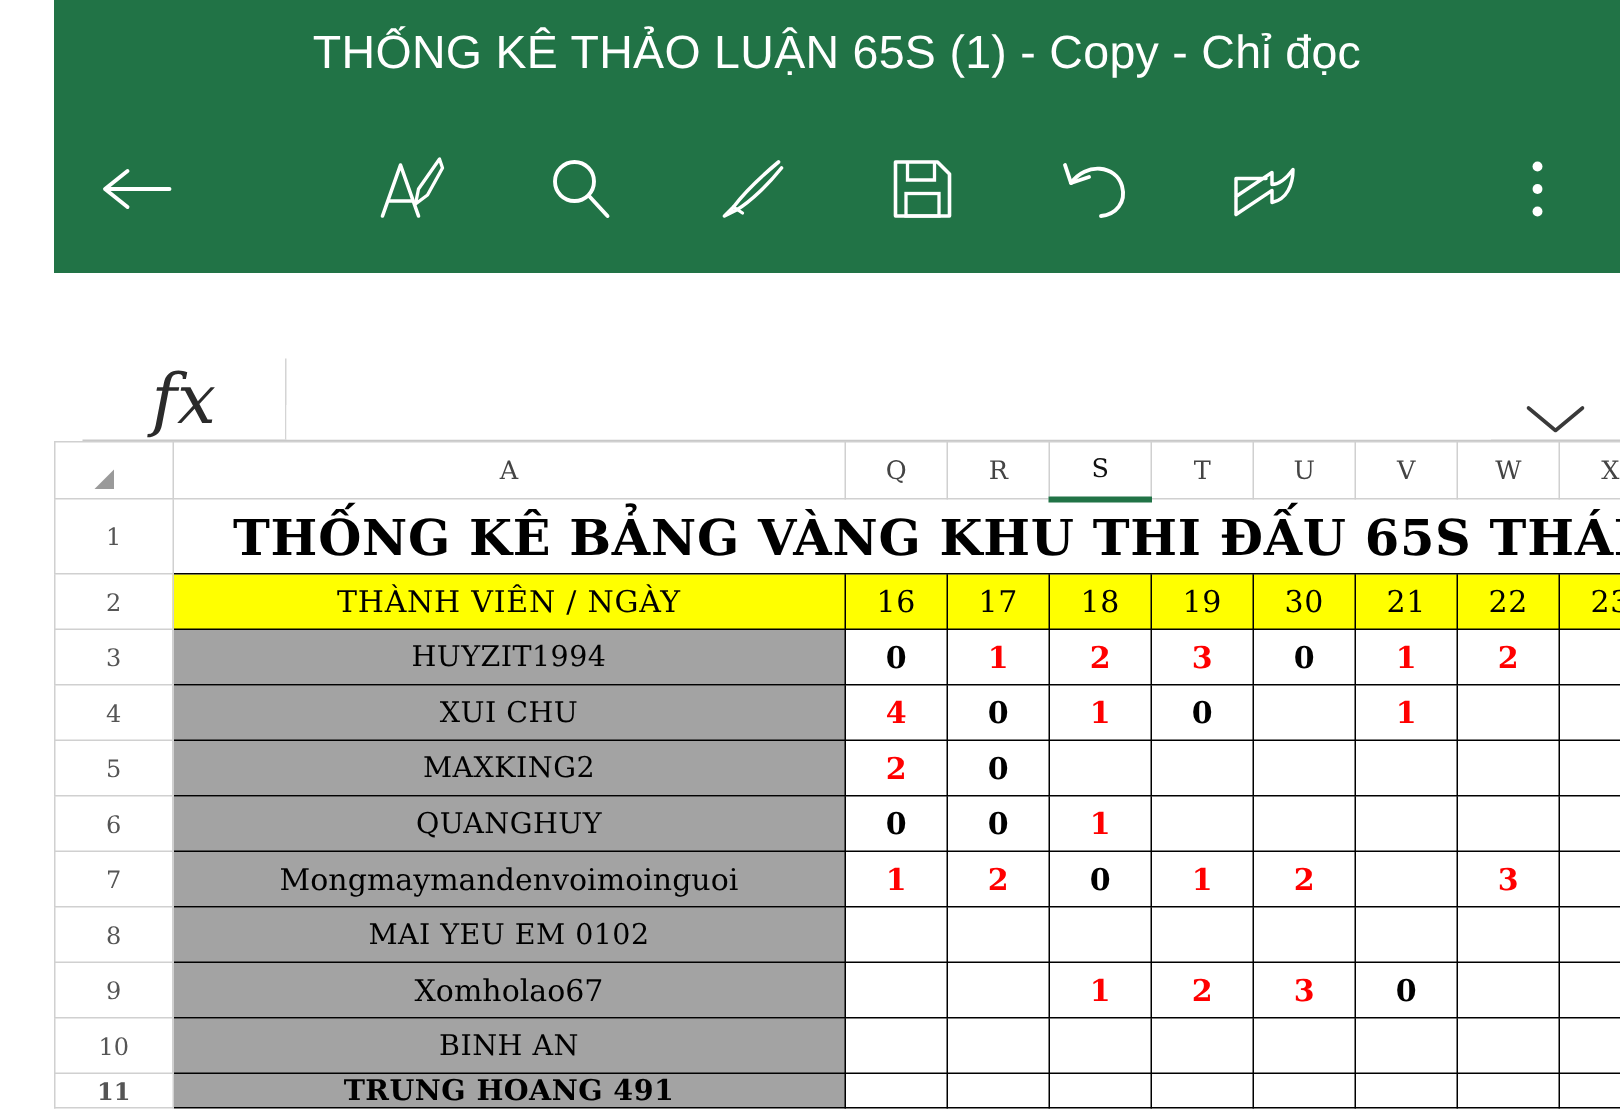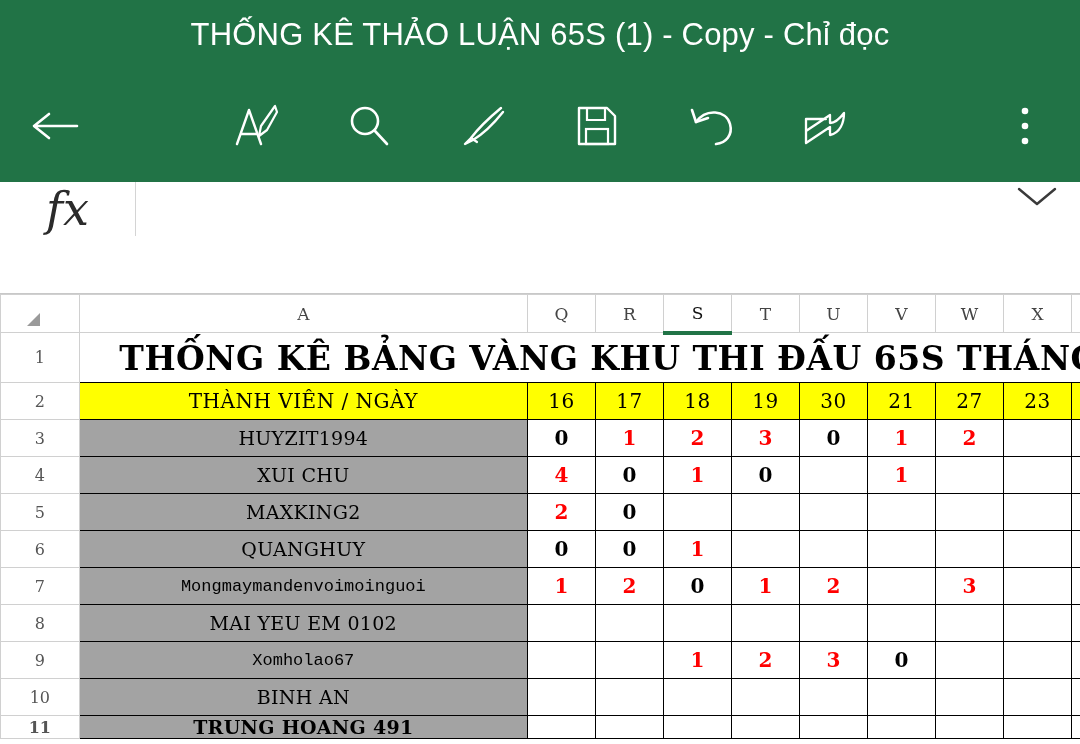--- a/index.html
+++ b/index.html
@@ -2,21 +2,21 @@
 <html><head>
 <meta charset="utf-8">
 <style>
   * { box-sizing: border-box; margin: 0; padding: 0; }
   html, body {
     width: 1080px; height: 744px;
     overflow: hidden;
     font-family: "Liberation Sans", sans-serif;
     background: #ffffff;
   }
-  .app { width: 1080px; height: 744px; position: relative; }
+  .app { width: 1080px; height: 744px; position: relative; padding-left: 36px; }
 
   
   .titlebar {
     height: 70px;
     background: #217346;
     display: flex;
     align-items: center;
     justify-content: center;
   }
   .title-text {
@@ -49,22 +49,23 @@
     display: flex; align-items: center; justify-content: center;
     cursor: pointer;
   }
   .icon-btn svg { display: block; }
 
   
   .formula-bar {
     height: 112px;
     background: #ffffff;
     display: flex;
-    align-items: flex-start;
+    align-items: flex-end;
     border-bottom: 1px solid #c8c8c8;
+    margin-left: 19px;
   }
   .fx-cell {
     width: 136px;
     display: flex; align-items: center; justify-content: center;
     border-right: 1px solid #d4d4d4;
   }
   .fx-glyph {
     font-family: "DejaVu Serif", serif;
     font-style: italic;
     font-size: 46px;
@@ -163,21 +164,21 @@
     height: 37px;
     letter-spacing: .5px;
   }
   .hdr-yellow.num { font-size: 20px; }
   .name-cell {
     background: #a3a3a3;
     font-size: 19px;
     height: 37px;
     letter-spacing: .3px;
   }
-  .name-cell.small { font-size: 17px; letter-spacing: 0; font-family: Liberation Mono, monospace; }
+  .name-cell.small { font-size: 20px; letter-spacing: 0; }
   .val {
     font-size: 20px;
     font-weight: bold;
     height: 37px;
     background: #ffffff;
   }
   .val.red { color: #ff0000; }
   .val.black { color: #000000; }
 
   .clip-row td { height: 22px; overflow: hidden; font-weight: bold; }
@@ -301,21 +302,21 @@
 
         <tr>
           <td class="rowhdr">2</td>
           <td class="hdr-yellow">THÀNH VIÊN / NGÀY</td>
           <td class="hdr-yellow num">16</td>
           <td class="hdr-yellow num">17</td>
           <td class="hdr-yellow num">18</td>
           <td class="hdr-yellow num">19</td>
           <td class="hdr-yellow num">30</td>
           <td class="hdr-yellow num">21</td>
-          <td class="hdr-yellow num">27</td>
+          <td class="hdr-yellow num">22</td>
           <td class="hdr-yellow num">23</td>
           <td class="hdr-yellow num">24</td>
         </tr>
 
         <tr>
           <td class="rowhdr">3</td>
           <td class="name-cell">HUYZIT1994</td>
           <td class="val black">0</td>
           <td class="val red">1</td>
           <td class="val red">2</td>

